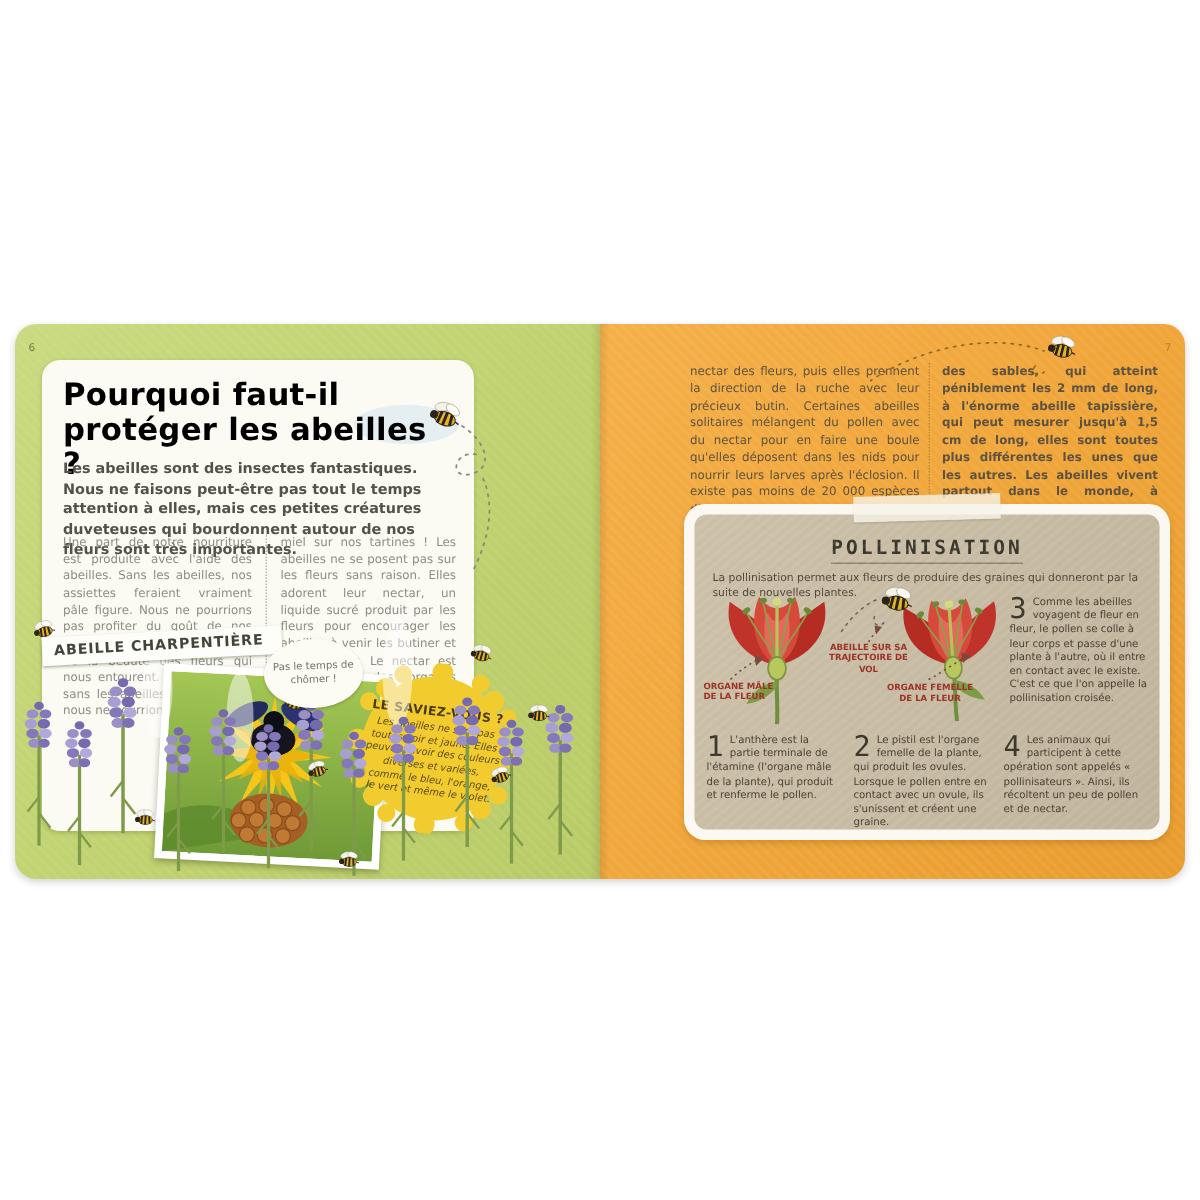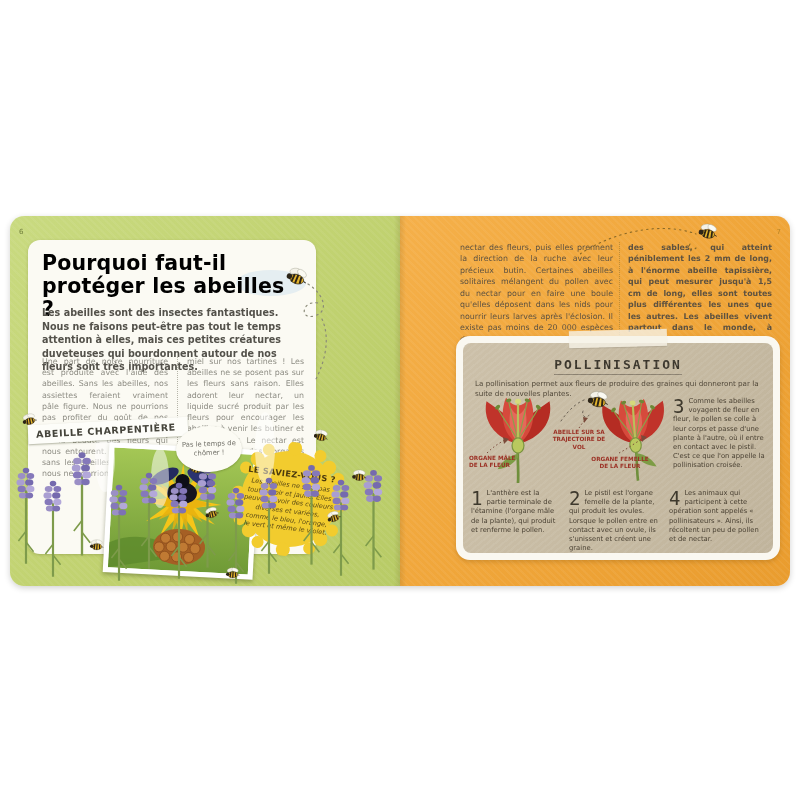--- a/index.html
+++ b/index.html
@@ -297,21 +297,21 @@
           </svg>
 
           <div class="redlabel" style="left:128px; top:113px; width:58px; text-align:center;">ORGANE FEMELLE DE LA FLEUR</div>
           <svg class="fl" style="left:152px; top:90px; width:34px; height:22px;" viewBox="0 0 34 22">
             <path d="M4,20 C12,16 20,10 27,6" fill="none" stroke="#7a4a3a" stroke-width="1" stroke-dasharray="1.5,2.5"></path>
             <polygon points="26,2 32,4 27,9" fill="#7a4a3a"></polygon>
           </svg>
 
           <div class="step" style="left:210px; top:54px; width:94px;">
             <span class="stepnum">3</span>
-            <span>Comme les abeilles voyagent de fleur en fleur, le pollen se colle à leur corps et passe d'une plante à l'autre, où il entre en contact avec le pistil. C'est ce que l'on appelle la pollinisation croisée.</span>
+            <span>Comme les abeilles voyagent de fleur en fleur, le pollen se colle à leur corps et passe d'une plante à l'autre, où il entre en contact avec le existe. C'est ce que l'on appelle la pollinisation croisée.</span>
           </div>
 
           <div class="step" style="left:8px; top:146px; width:88px;">
             <span class="stepnum">1</span>
             <span>L'anthère est la partie terminale de l'étamine (l'organe mâle de la plante), qui produit et renferme le pollen.</span>
           </div>
           <div class="step" style="left:106px; top:146px; width:90px;">
             <span class="stepnum">2</span>
             <span>Le pistil est l'organe femelle de la plante, qui produit les ovules. Lorsque le pollen entre en contact avec un ovule, ils s'unissent et créent une graine.</span>
           </div>

